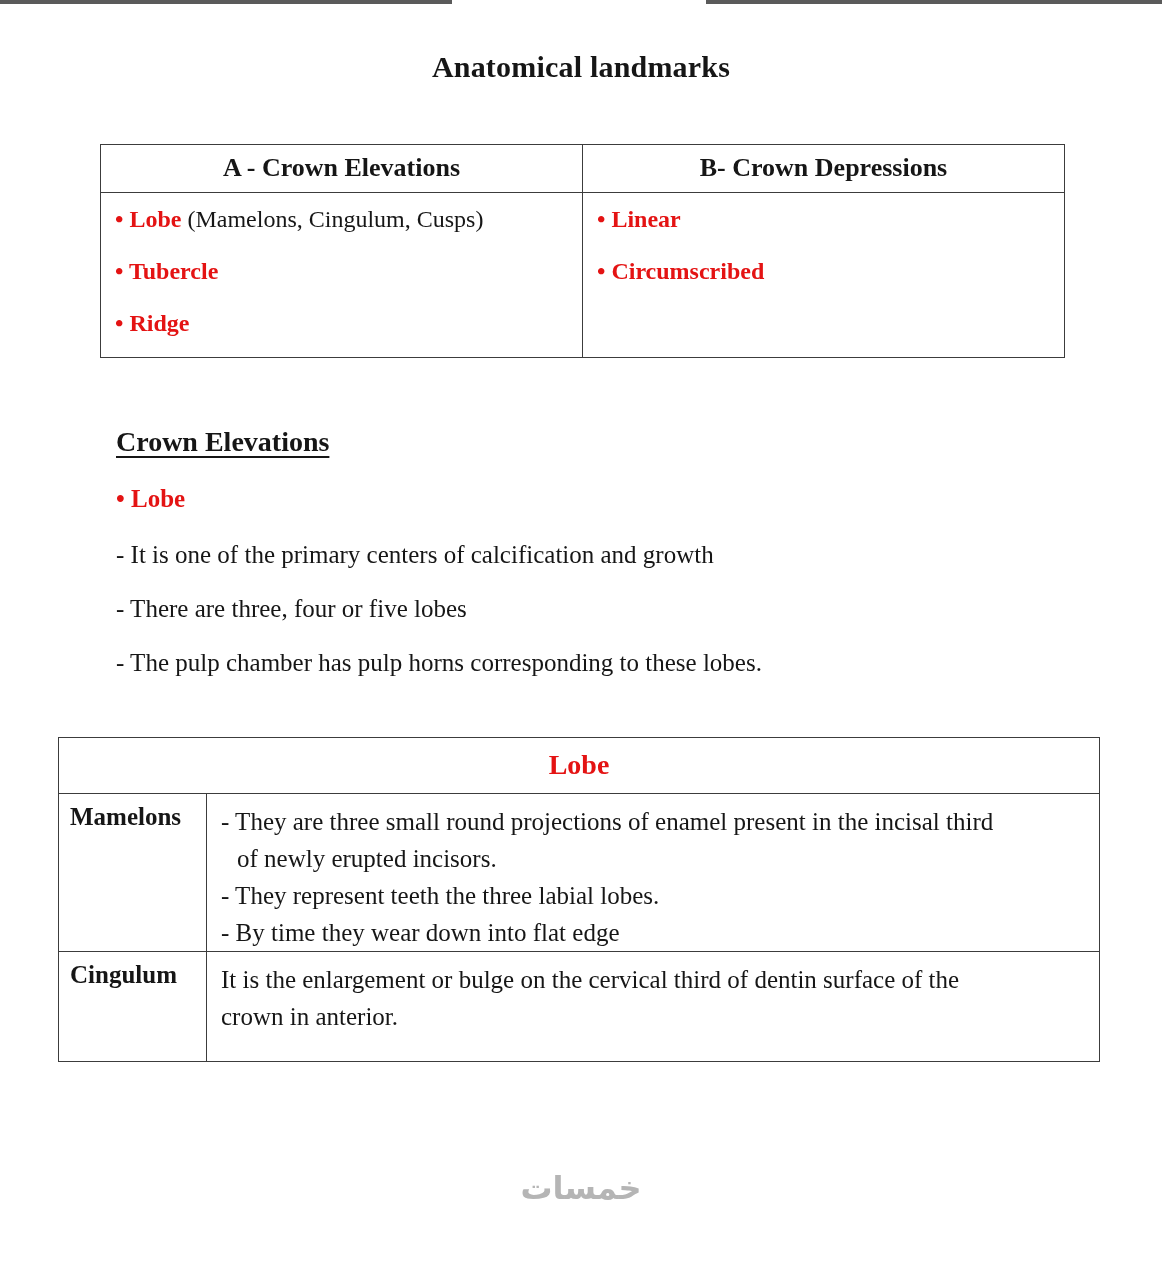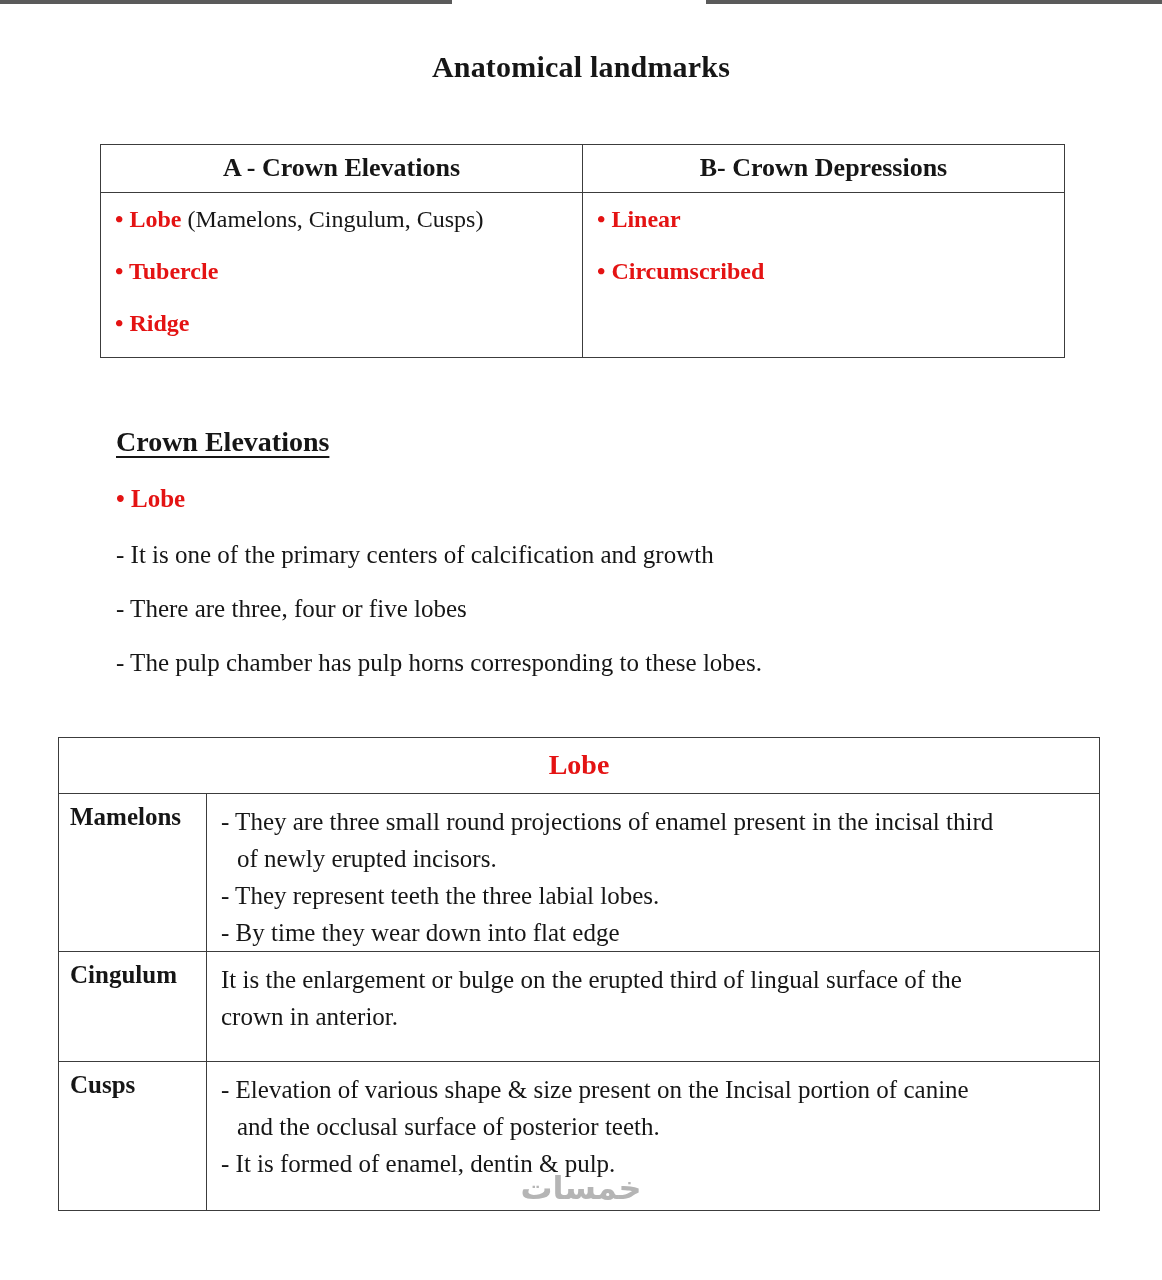--- a/index.html
+++ b/index.html
@@ -178,30 +178,22 @@
       <td class="desc">
         <div class="desc-line">- They are three small round projections of enamel present in the incisal third</div>
         <div class="desc-line indent">of newly erupted incisors.</div>
         <div class="desc-line">- They represent teeth the three labial lobes.</div>
         <div class="desc-line">- By time they wear down into flat edge</div>
       </td>
     </tr>
     <tr class="row-cingulum">
       <td class="term">Cingulum</td>
       <td class="desc">
-        <div class="desc-line">It is the enlargement or bulge on the erupted third of lingual surface of the</div>
+        <div class="desc-line">It is the enlargement or bulge on the cervical third of dentin surface of the</div>
         <div class="desc-line">crown in anterior.</div>
-      </td>
-    </tr>
-    <tr class="row-cusps">
-      <td class="term">Cusps</td>
-      <td class="desc">
-        <div class="desc-line">- Elevation of various shape &amp; size present on the Incisal portion of canine</div>
-        <div class="desc-line indent">and the occlusal surface of posterior teeth.</div>
-        <div class="desc-line">- It is formed of enamel, dentin &amp; pulp.</div>
       </td>
     </tr>
   </tbody>
     </table>
 
   <div class="watermark">خمسات</div>
 
 </div>
 
 </body></html>

